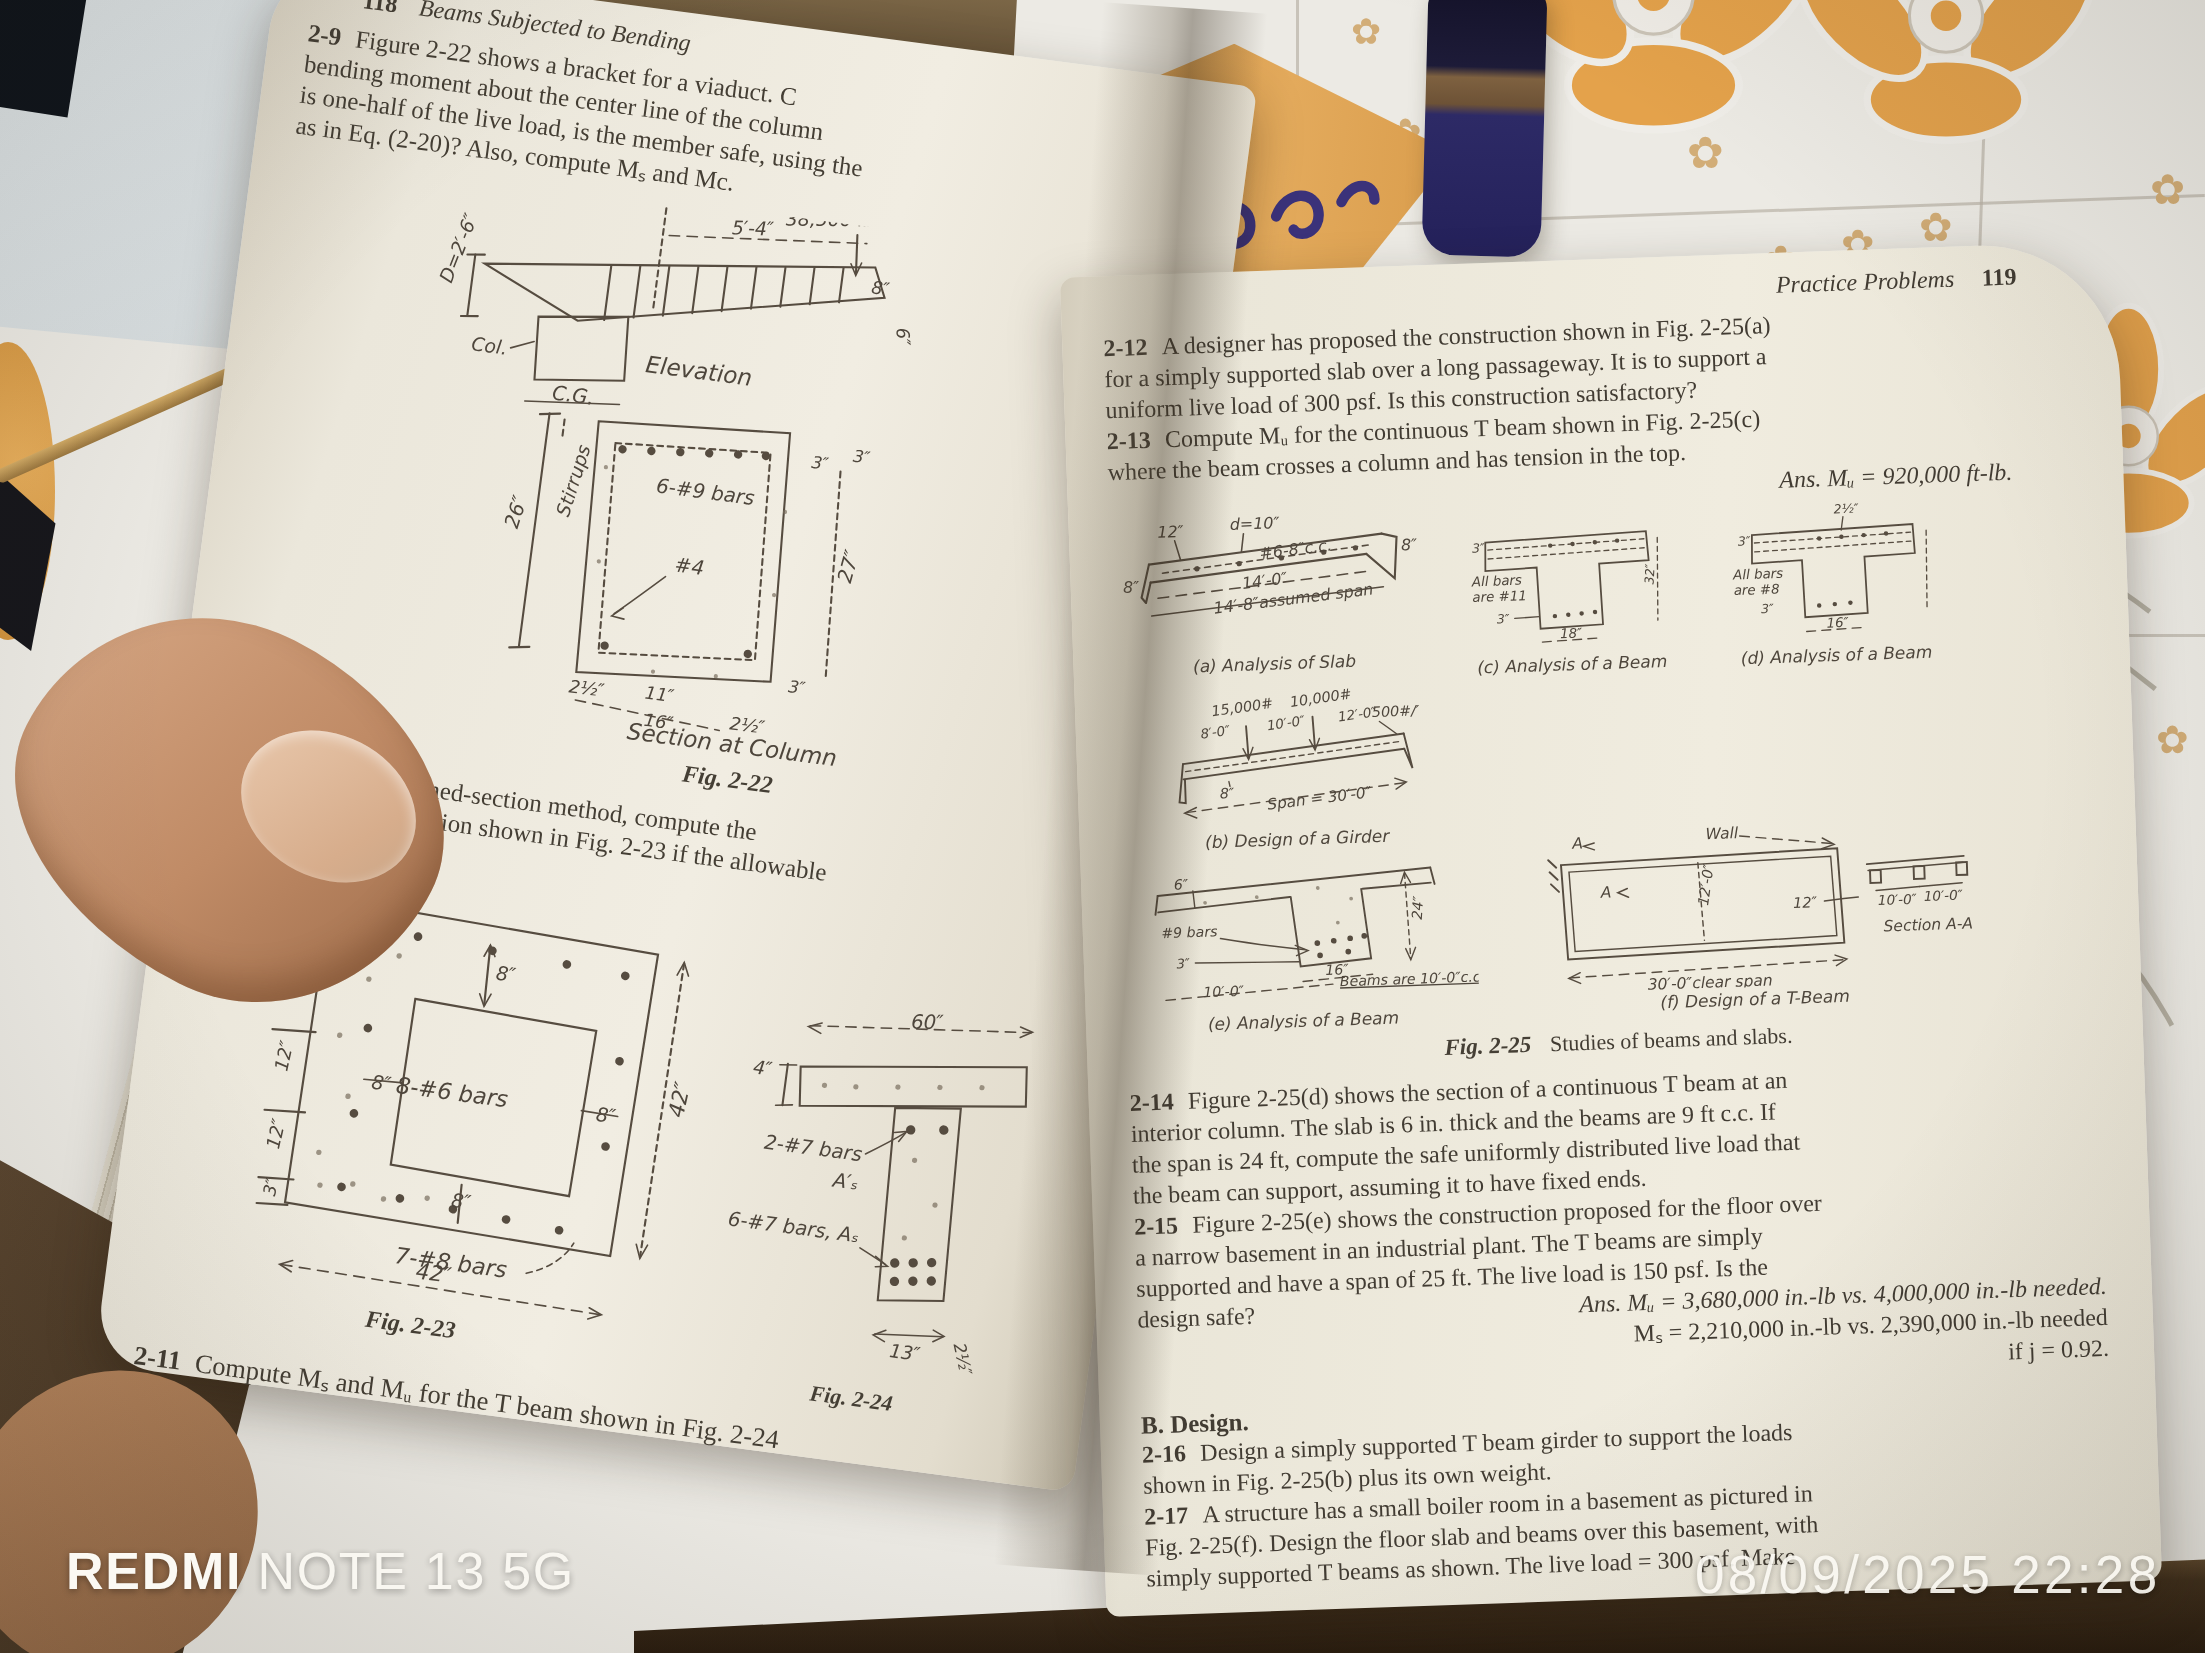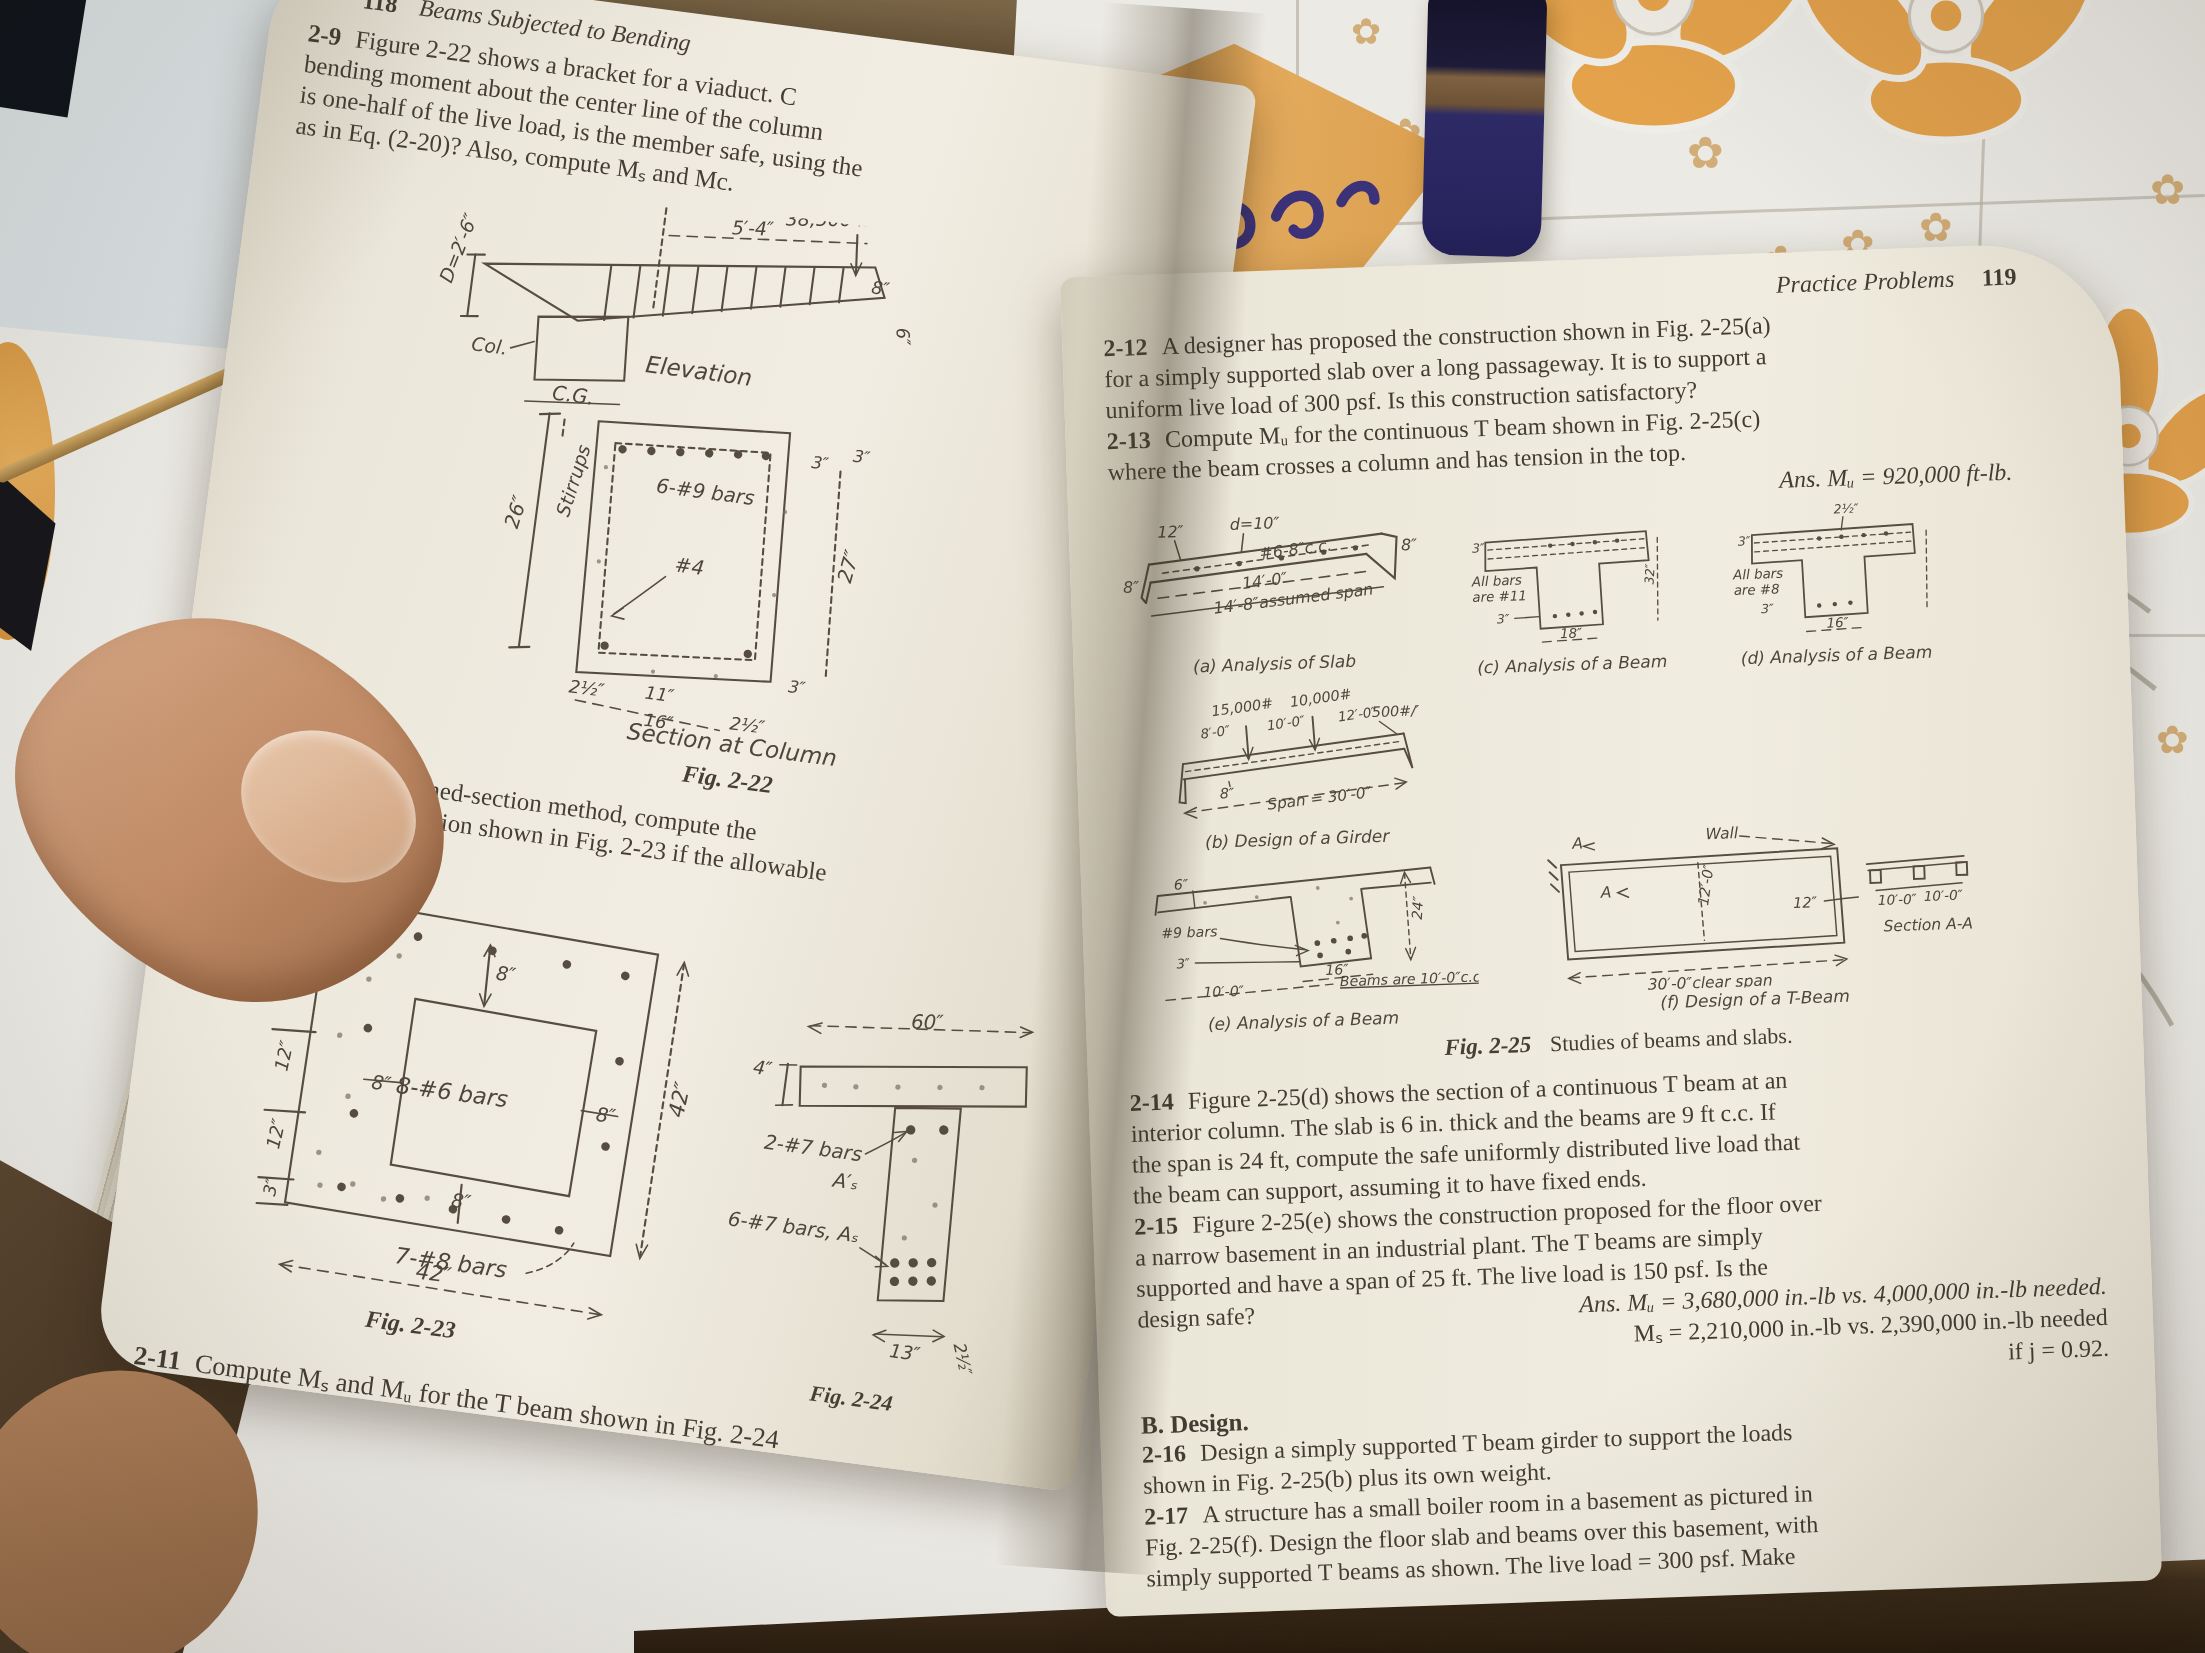--- a/index.html
+++ b/index.html
@@ -673,15 +673,19 @@
 
   <div class="gutter"></div>
 
   <div class="thumb">
     <div class="nail"></div>
   </div>
   <div class="finger2"></div>
 
   <div class="vignette"></div>
 
+  <div class="wm wm-device">
+    <span class="b">REDMI</span><span class="l">NOTE 13 5G</span>
+  </div>
+  <div class="wm wm-time">08/09/2025 22:28</div>
 
 </div>
 
 
 </body></html>

